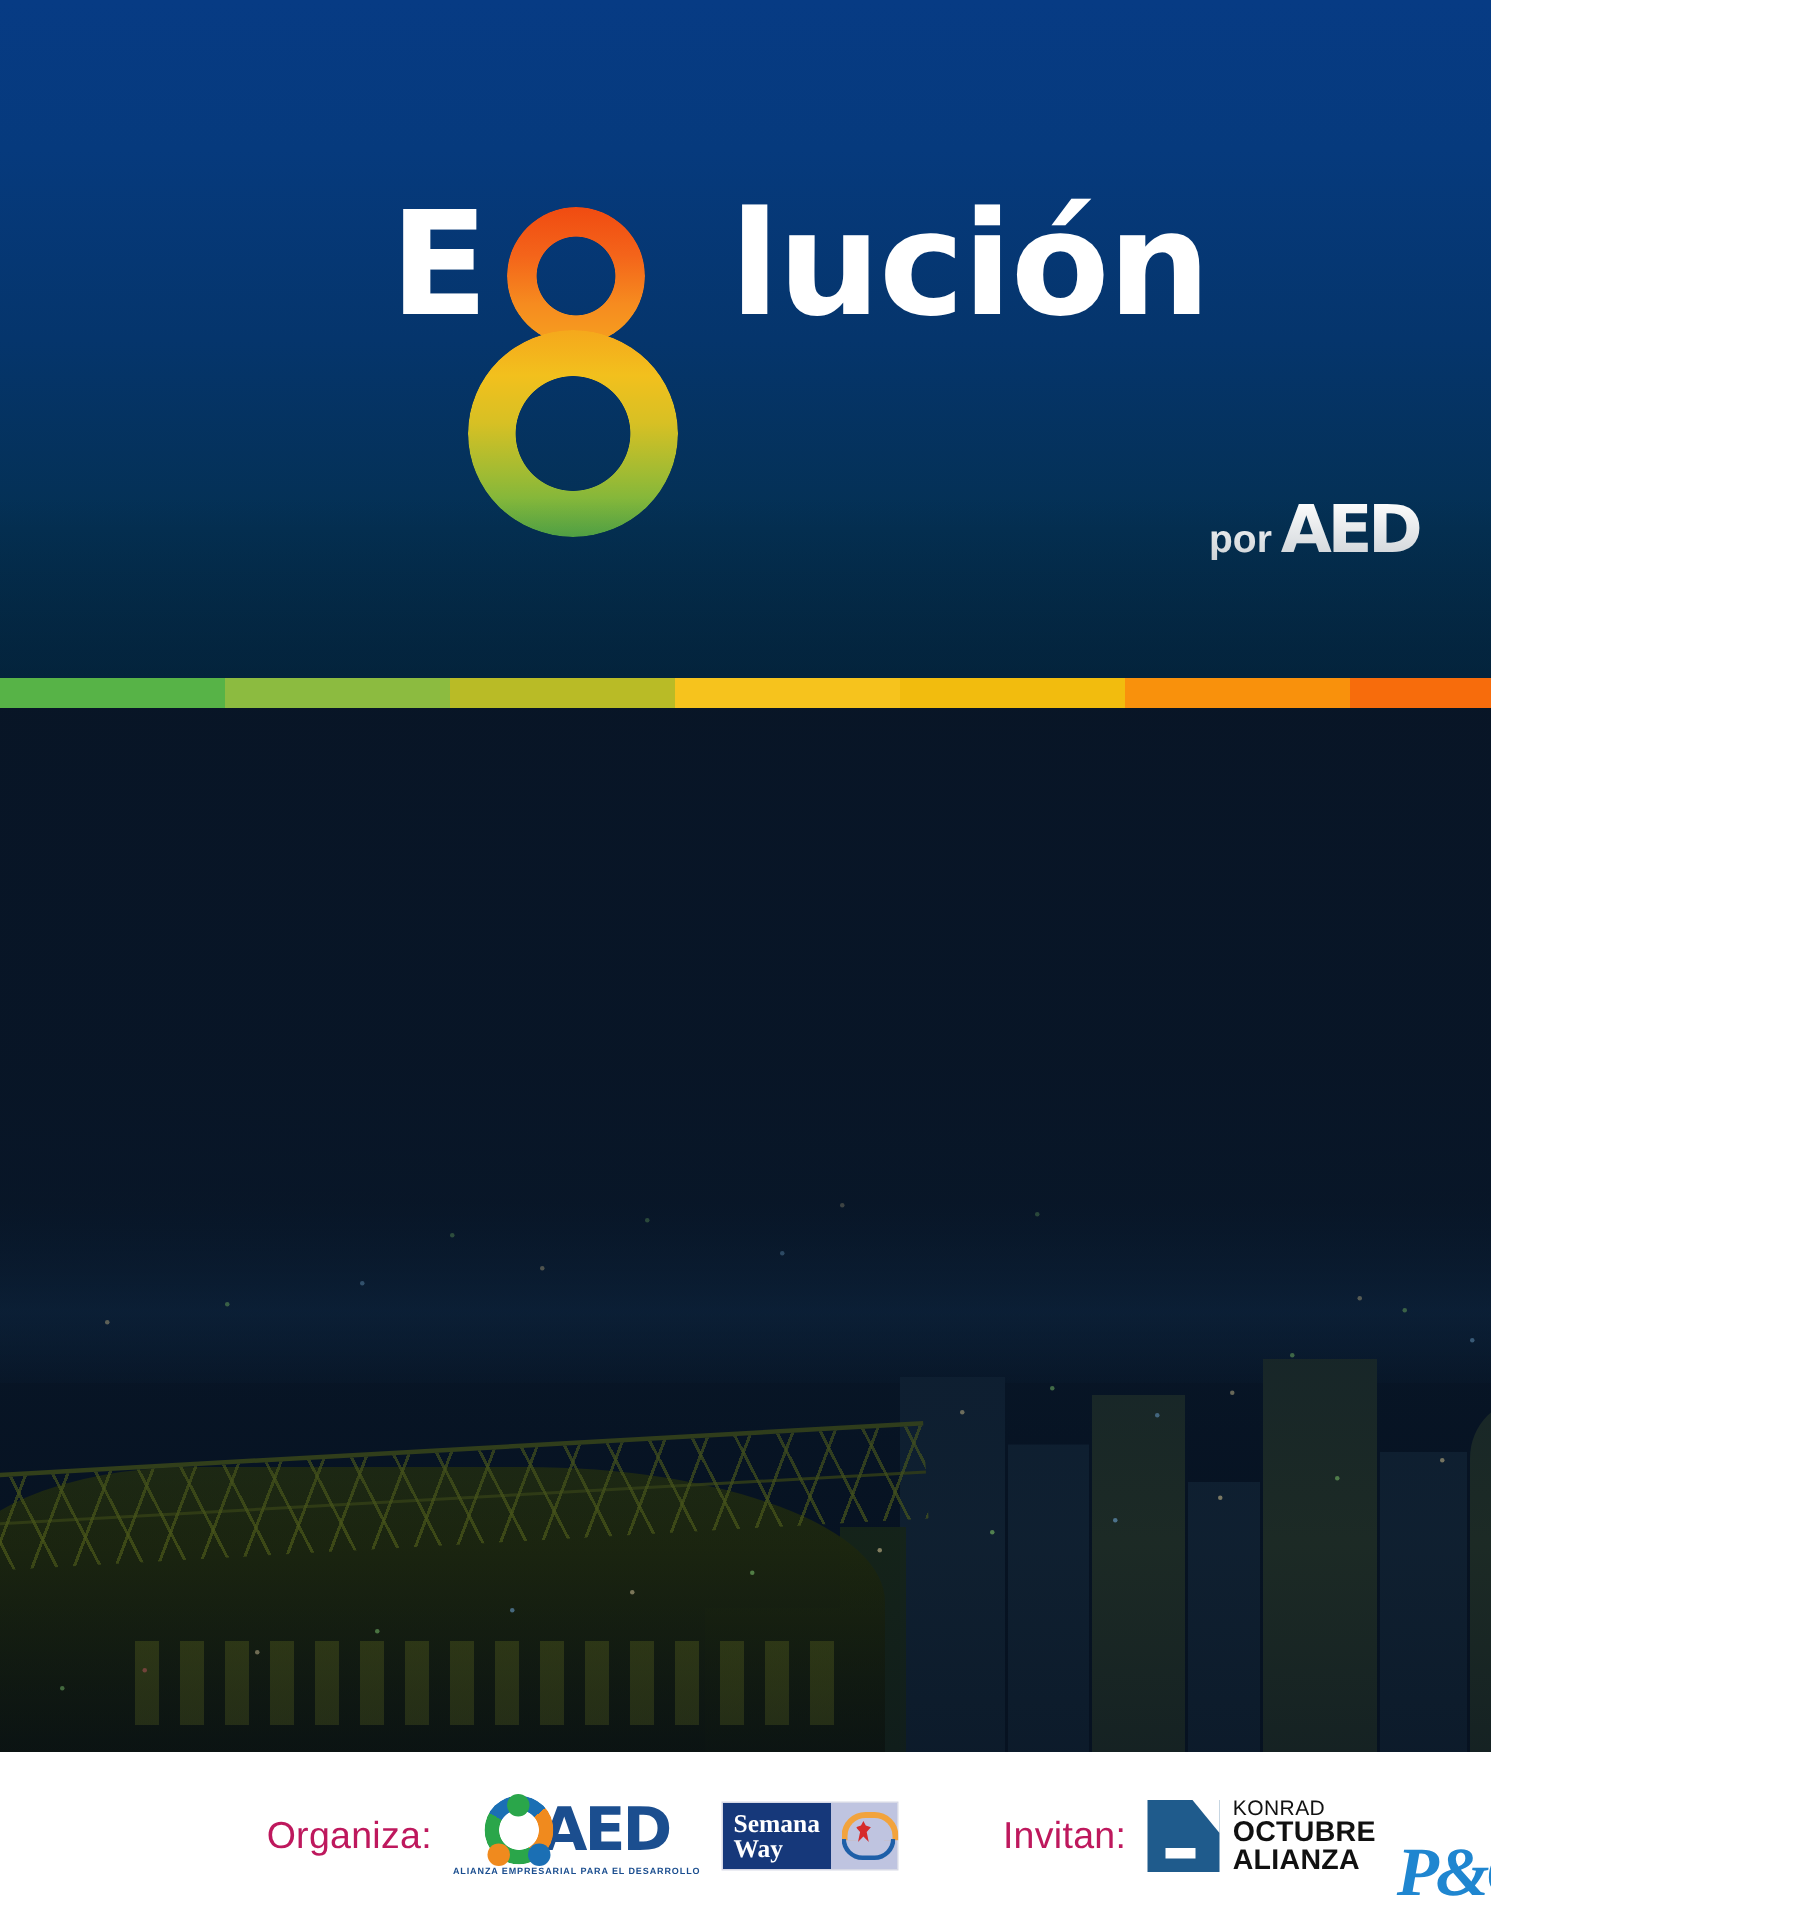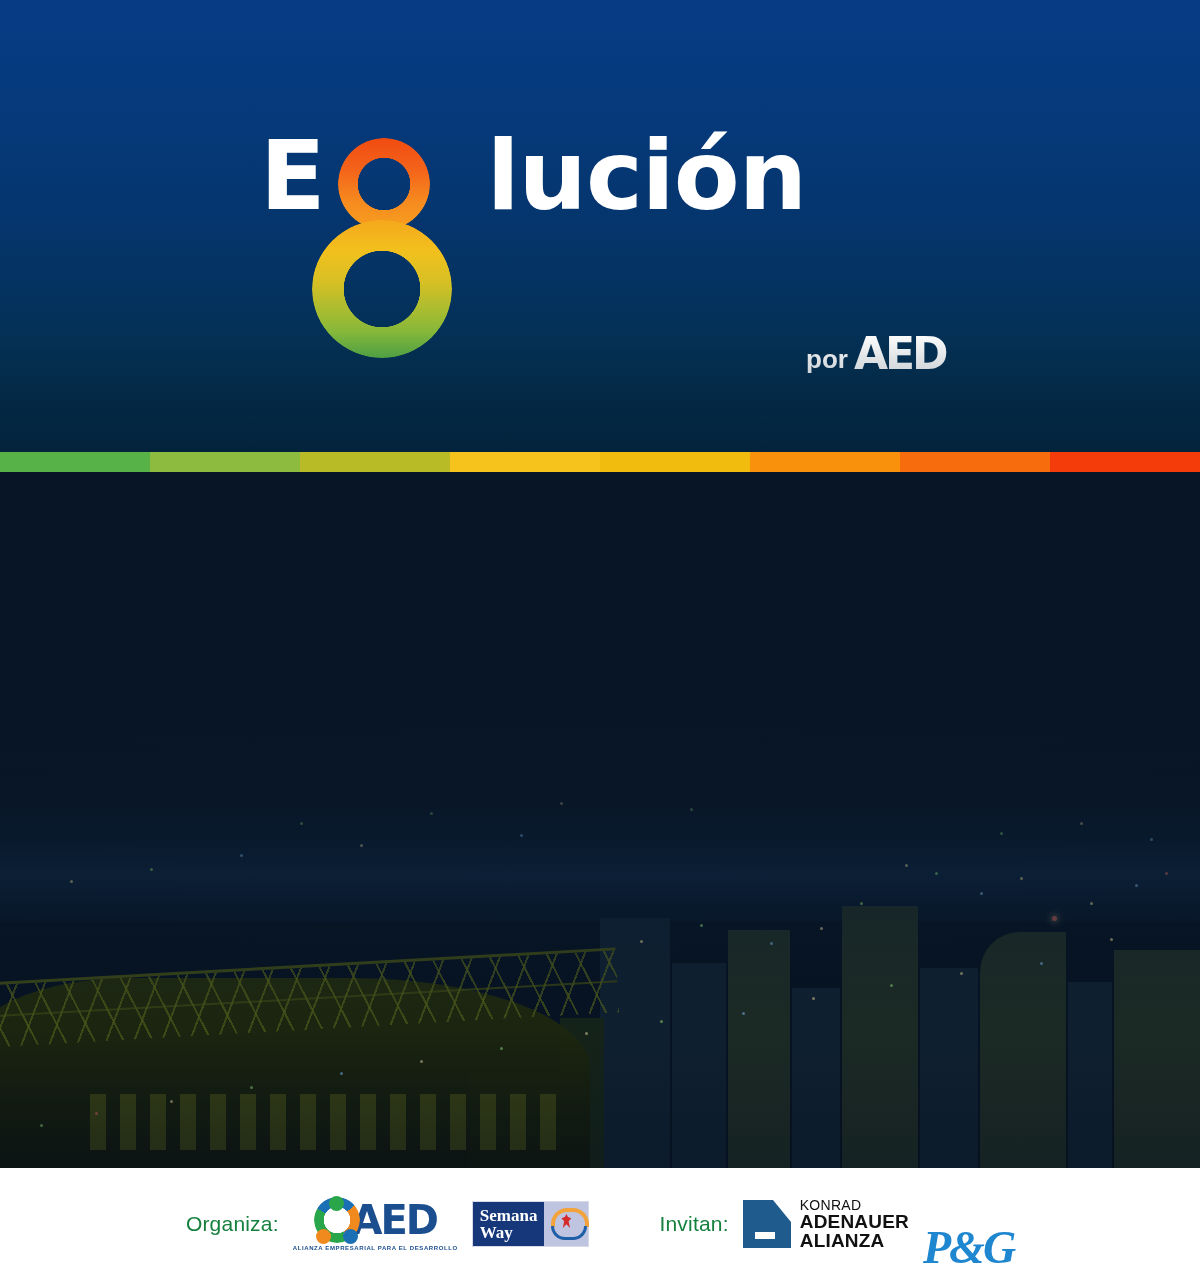--- a/index.html
+++ b/index.html
@@ -1,20 +1,20 @@
 <!DOCTYPE html>
 <html><head>
 <meta charset="utf-8">
 <style>
   html,body{margin:0;padding:0;background:#fff;}
   body{font-family:"Liberation Sans", sans-serif;}
 
   .poster{
     position:relative;
-    width:1200px;height:1280px;
+    width:994px;height:1280px;
     overflow:hidden;
     background:#0b1f35;
   }
 
   
   .header{
     position:absolute;left:0;top:0;width:1200px;height:452px;
     background:linear-gradient(180deg,#073b84 0%,#063a7d 22%,#05356c 50%,#043053 78%,#042c48 100%);
     overflow:hidden;
   }
@@ -162,21 +162,21 @@
     text-shadow:0 1px 4px rgba(0,0,0,.75);
   }
 
   
   .footer{
     position:absolute;left:0;top:1168px;width:1200px;height:112px;
     background:#ffffff;
     display:flex;align-items:center;justify-content:center;gap:70px;
   }
   .f-group{display:flex;align-items:center;gap:14px;}
-  .f-label{color:#15803d;font-size:21px;letter-spacing:.2px;
+  .f-label{color:#be185d;font-size:25px;letter-spacing:.2px;
     font-family:"Liberation Sans", sans-serif;}
 
   
   .aed-logo{display:flex;flex-direction:column;align-items:center;gap:2px;}
   .aed-row{display:flex;align-items:center;gap:0px;}
   .aed-mark{position:relative;width:46px;height:46px;}
   .aed-mark .ring{
     position:absolute;inset:0;border-radius:50%;
     background:conic-gradient(from 210deg,#2aa64a 0deg 90deg,#1b6fb4 90deg 200deg,#f08a1e 200deg 300deg,#2aa64a 300deg 360deg);
     -webkit-mask:radial-gradient(circle at 50% 50%, transparent 0 13px, #000 13.5px);
@@ -360,21 +360,21 @@
       </div>
     </div>
 
     <div class="f-group">
       <span class="f-label">Invitan:</span>
 
       <div class="kas">
         <span class="kas-mark"></span>
         <span class="kas-text">
           <span class="k1">KONRAD</span>
-          <span class="k2">ADENAUER</span>
+          <span class="k2">OCTUBRE</span>
           <span class="k3">ALIANZA</span>
         </span>
       </div>
 
       <div class="pg">P&amp;G</div>
     </div>
 
   </div>
 </div>
 

